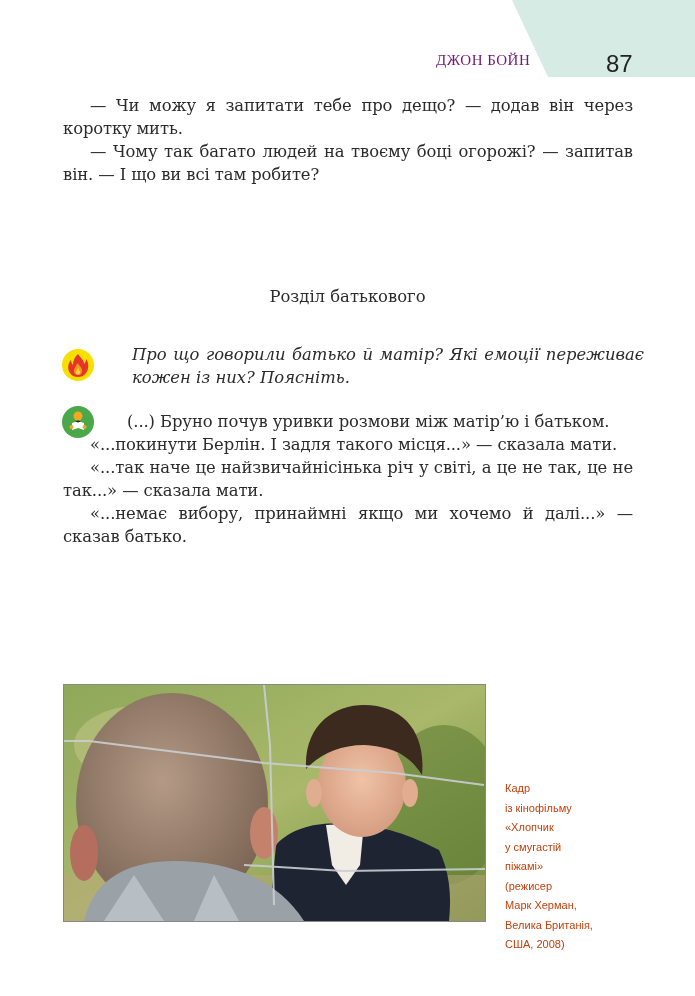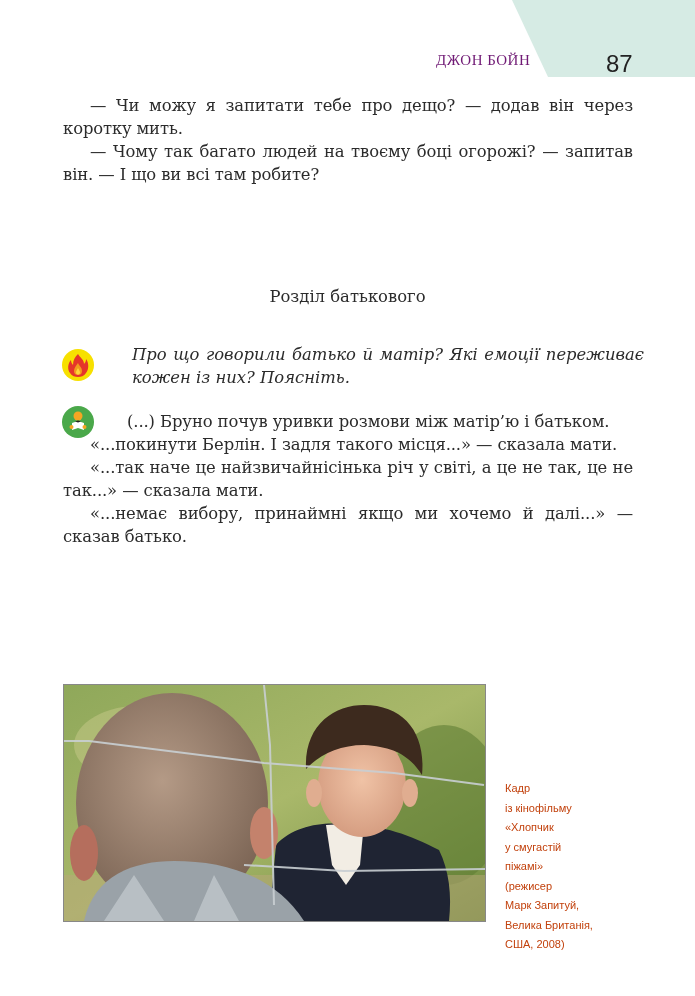--- a/index.html
+++ b/index.html
@@ -140,16 +140,16 @@
   </svg>
 </div>
 
 <div class="caption">
   <div>Кадр</div>
   <div>із кінофільму</div>
   <div>«Хлопчик</div>
   <div>у смугастій</div>
   <div>піжамі»</div>
   <div>(режисер</div>
-  <div>Марк Запитуй,</div>
+  <div>Марк Херман,</div>
   <div>Велика Британія,</div>
   <div>США, 2008)</div>
 </div>
 
 </body></html>

